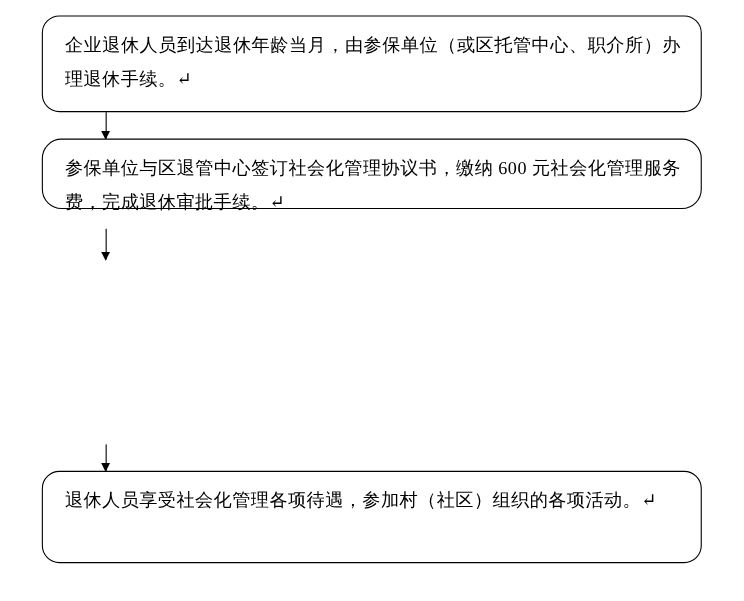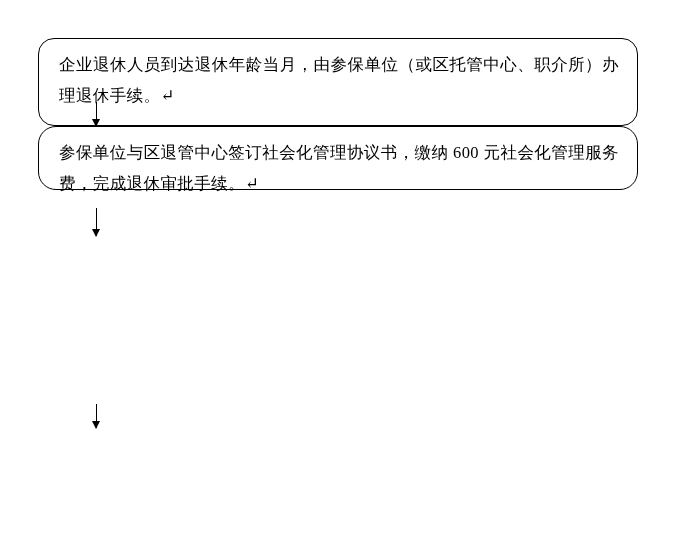--- a/index.html
+++ b/index.html
@@ -30,21 +30,21 @@
   }
   .node-text {
     font-size: 16.5px;
     line-height: 31px;
     color: #000000;
     letter-spacing: 0.4px;
     text-align: justify;
     text-justify: inter-ideograph;
     white-space: pre-wrap;
   }
-  .node-1 { top: 14px;  height: 88px; margin-top: 24px; }
+  .node-1 { top: 14px;  height: 88px; }
   .node-2 { top: 126px; height: 64px; border-radius: 18px; }
   .node-3 { top: 236px; height: 168px; }
   .node-4 { top: 428px; height: 84px; }
 
   .connector {
     position: absolute;
     left: 96px;
     width: 1px;
     background: #000000;
   }
@@ -76,14 +76,17 @@
 
   <div class="node node-2">
     <div class="node-text">参保单位与区退管中心签订社会化管理协议书，缴纳 600 元社会化管理服务费，完成退休审批手续。↵</div>
   </div>
 
   <div class="connector conn-2"></div>
 
 
   <div class="connector conn-3"></div>
 
+  <div class="node node-4">
+    <div class="node-text">退休人员享受社会化管理各项待遇，参加村（社区）组织的各项活动。↵</div>
+  </div>
 
 </div>
 
 </body></html>

